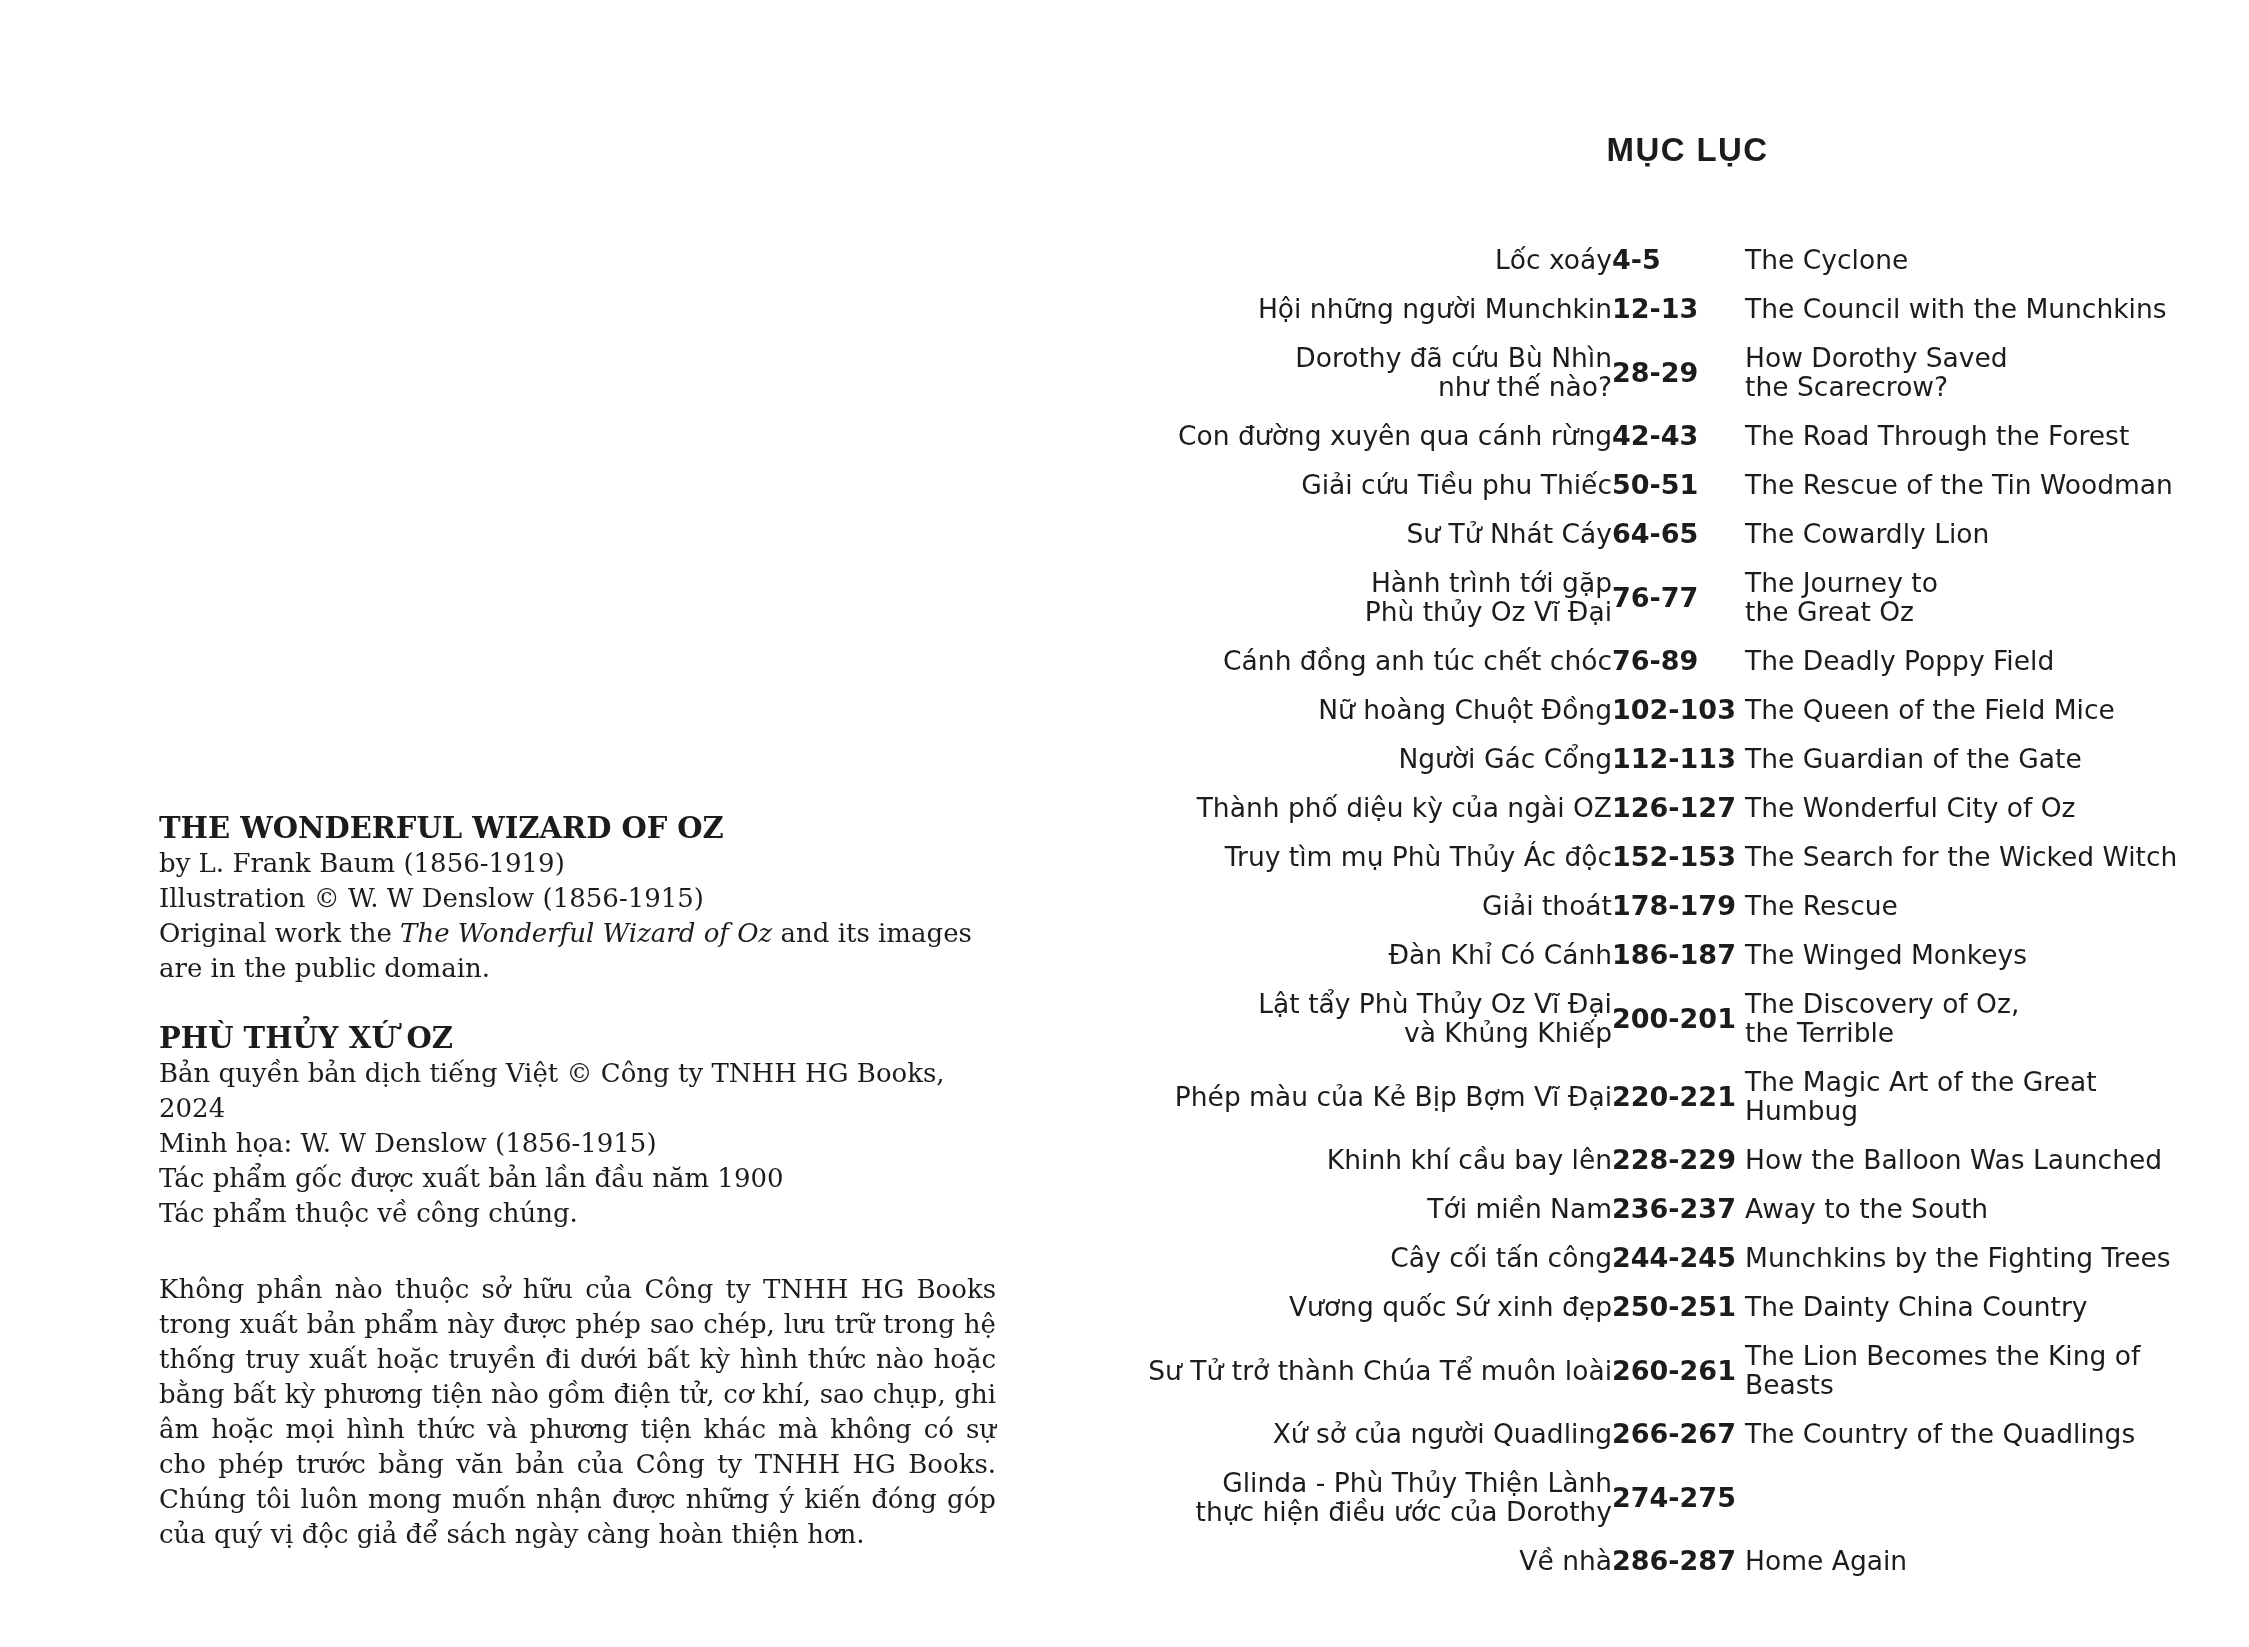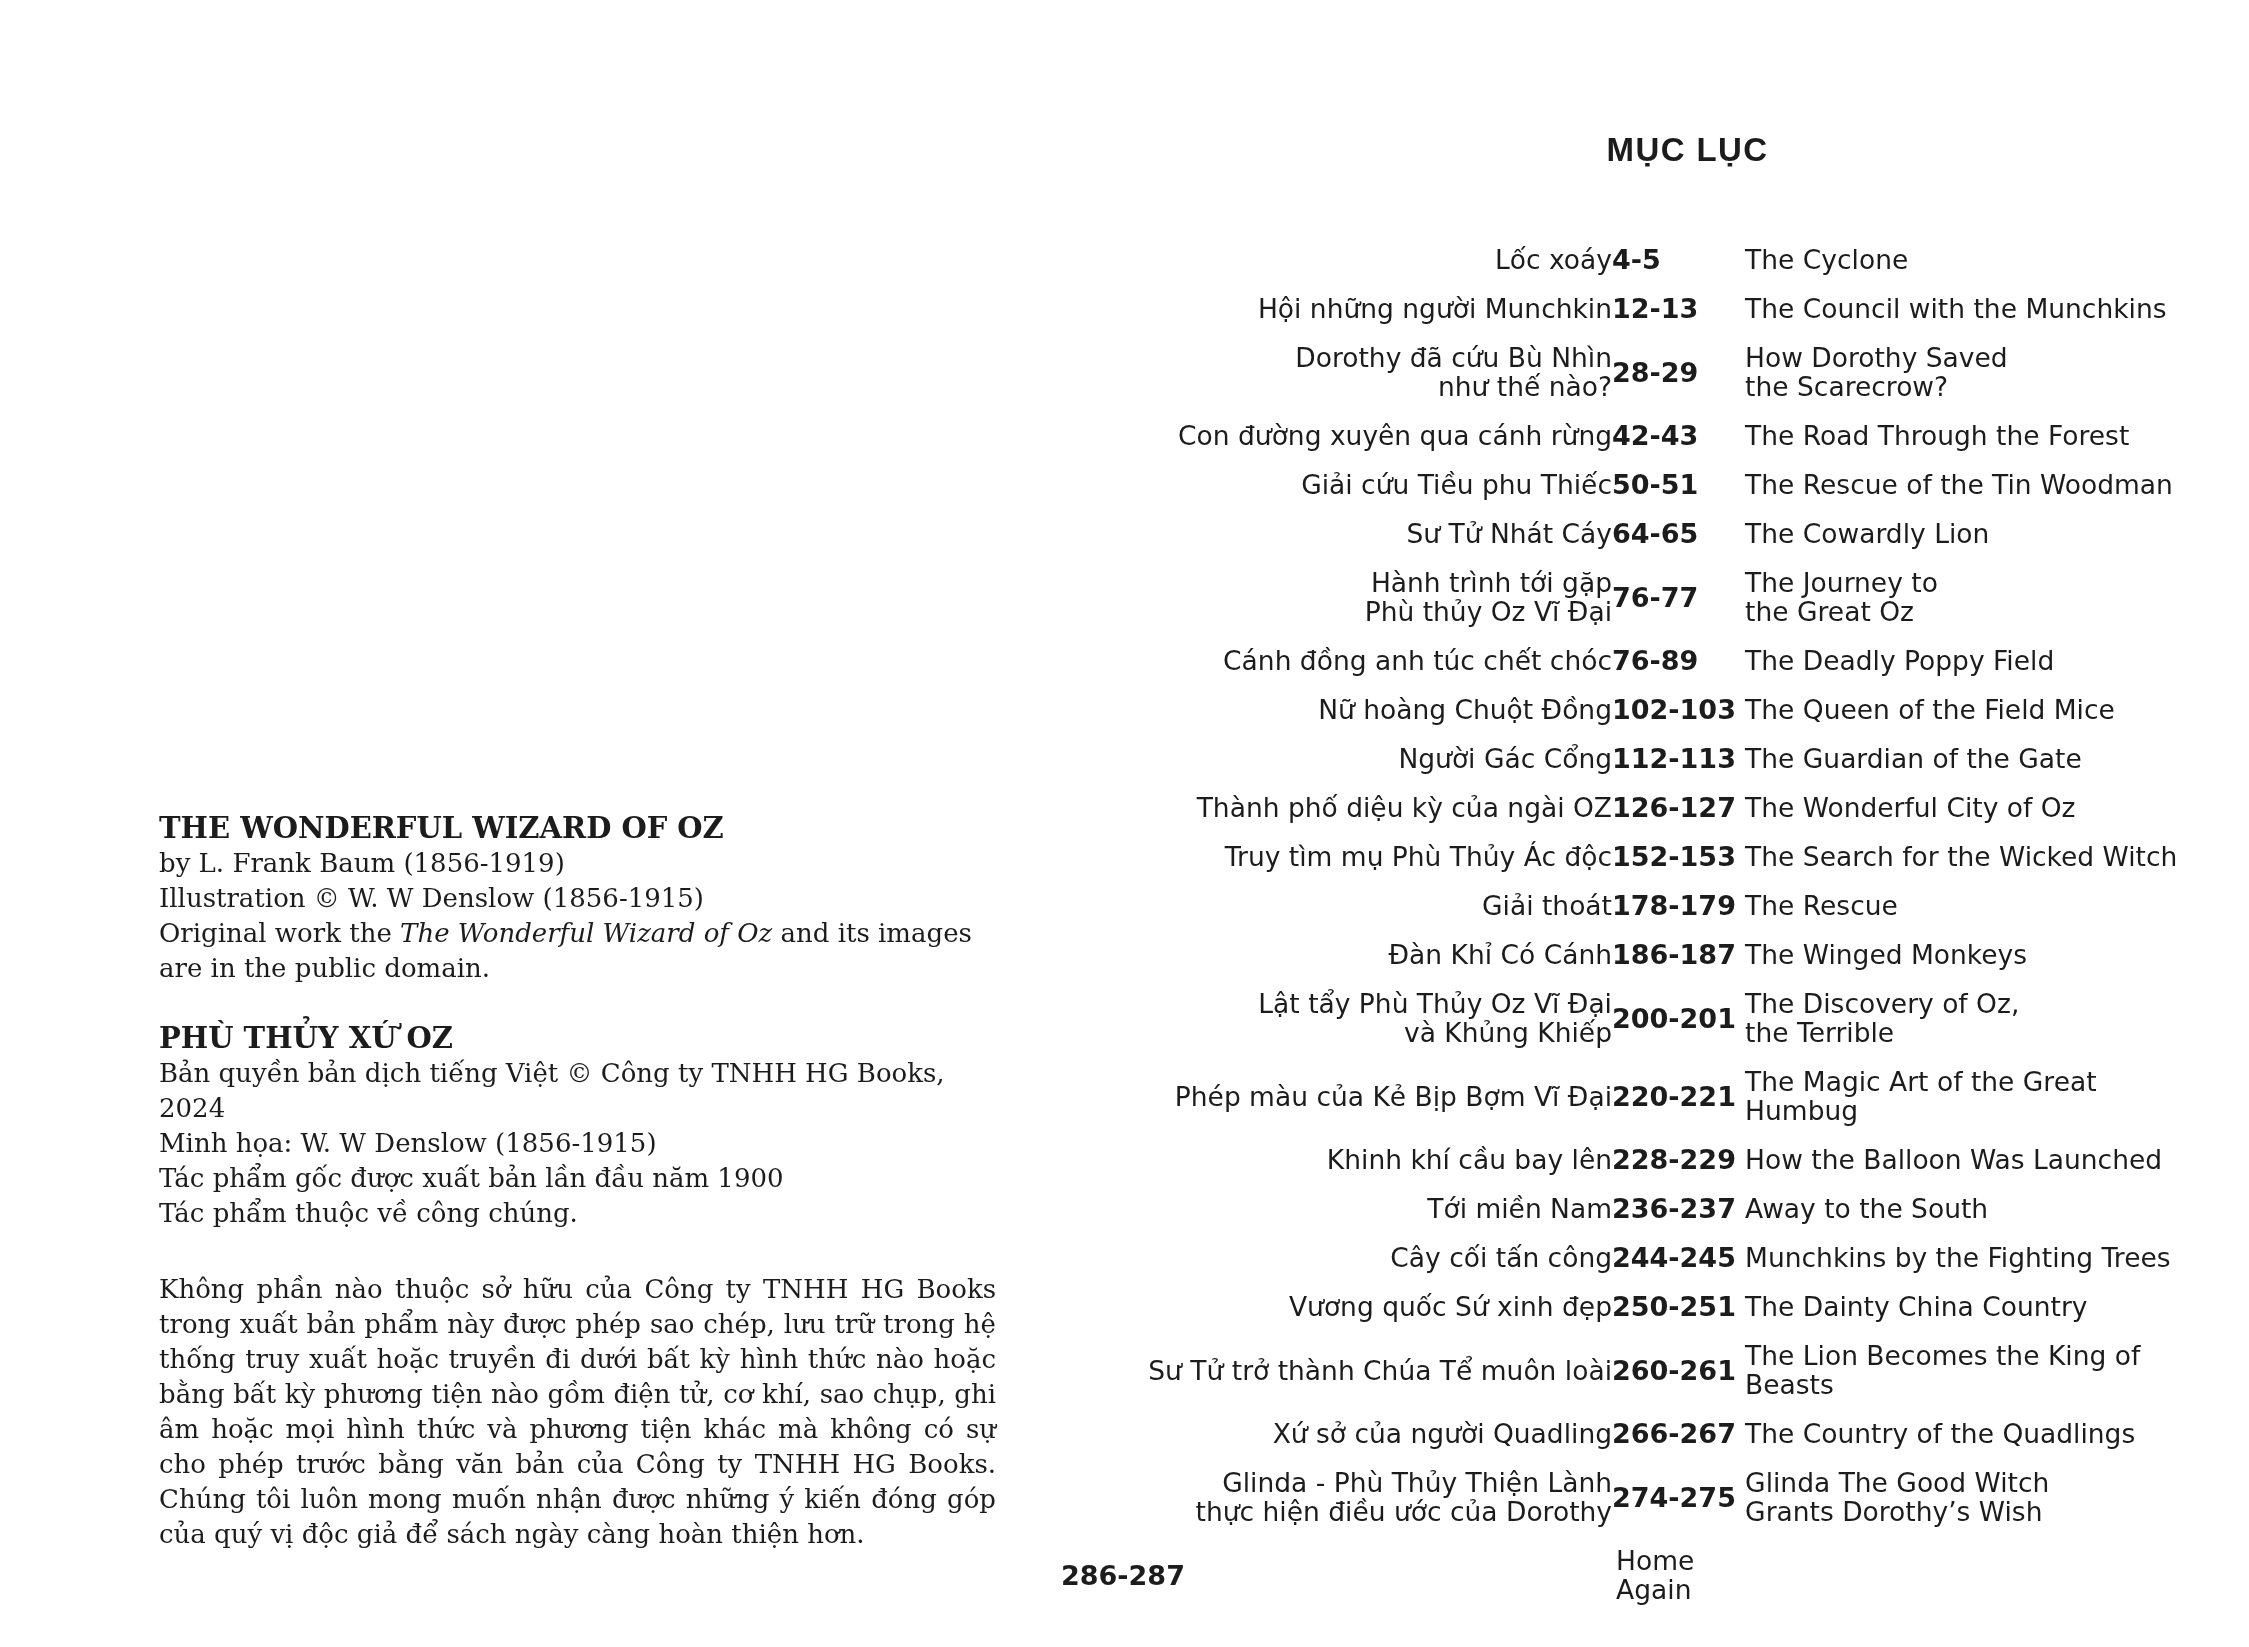--- a/index.html
+++ b/index.html
@@ -216,21 +216,20 @@
     </div>
     <div class="toc-row">
       <div class="vi">Xứ sở của người Quadling</div>
       <div class="pg">266-267</div>
       <div class="en">The Country of the Quadlings</div>
     </div>
     <div class="toc-row">
       <div class="vi">Glinda - Phù Thủy Thiện Lành
 thực hiện điều ước của Dorothy</div>
       <div class="pg">274-275</div>
-      <div class="en">Glinda The Good Witch
-Grants Dorothy’s Wish</div>
-    </div>
-    <div class="toc-row">
+    </div>
+    <div class="toc-row">
+      <div class="vi">Về nhà</div>
       <div class="pg">286-287</div>
       <div class="en">Home Again</div>
     </div>
   </section>
 
 
 </body></html>

